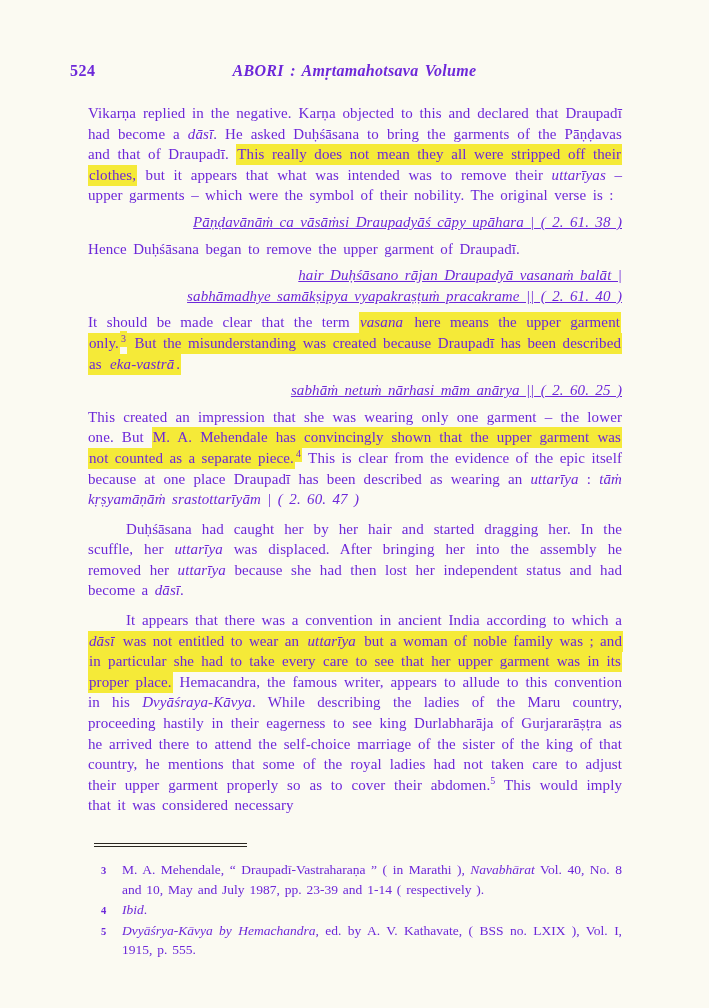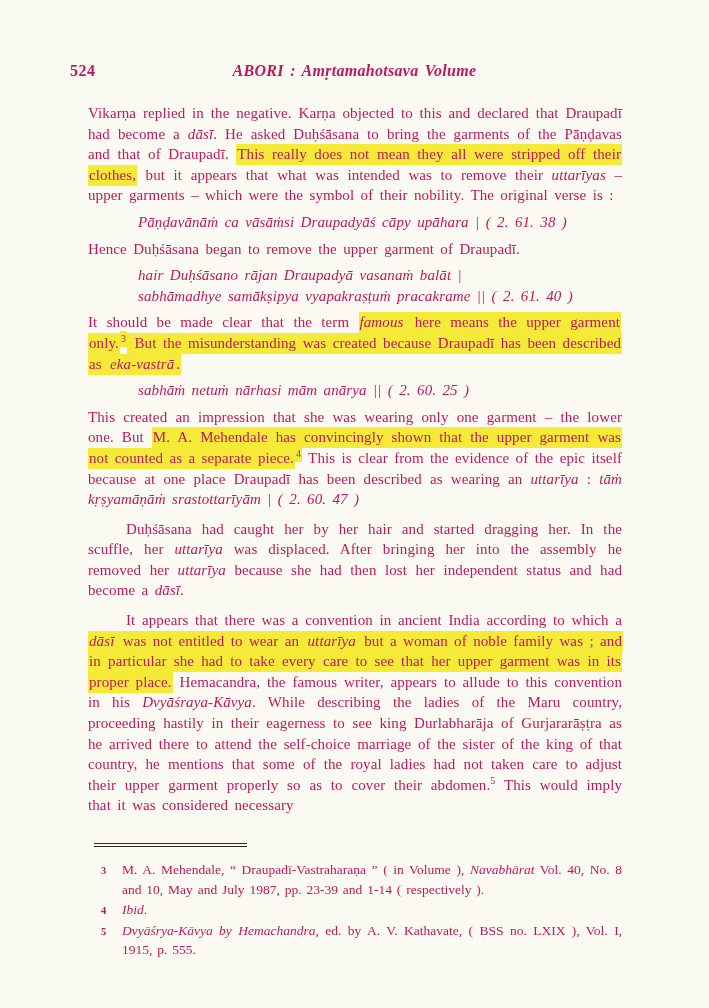--- a/index.html
+++ b/index.html
@@ -1,21 +1,21 @@
 <!DOCTYPE html>
 <html><head>
 <meta charset="utf-8">
 <style>
   html,body{margin:0;padding:0;background:#e8e8e2;}
   .page{
     position:relative;
     width:709px;height:1008px;
     background:#fbfaf2;
     font-family:"Liberation Serif","DejaVu Serif",serif;
-    color:#be185d;
+    color:#6d28d9;
     overflow:hidden;
     box-shadow:0 0 4px rgba(0,0,0,.25);
   }
   .header{position:absolute;top:62px;left:0;right:0;height:22px;}
   .page-number{
     position:absolute;left:70px;top:0;
     font-size:16px;font-weight:bold;letter-spacing:.5px;
   }
   .header-title{
     text-align:center;
@@ -24,21 +24,21 @@
     word-spacing:2px;
   }
   .page-body{
     position:absolute;left:88px;top:103px;width:534px;
     font-size:15px;line-height:20.6px;
     text-align:justify;
     word-spacing:2.5px;letter-spacing:.1px;
   }
   .para{margin:0;}
   .para.indent{text-indent:38px;margin-top:9px;font-family:Liberation Serif, serif;}
-  .verse{margin:6px 0 6px 50px;font-style:italic;text-align:left;}
+  .verse{margin:6px 0 6px 50px;font-style:italic;text-align:right;text-decoration:underline;}
   .verse-line{white-space:nowrap;}
   .it{font-style:italic;}
   .hl{
     background:#f5ea38;
     padding:2px 1px 3px 1px;
     box-decoration-break:clone;
     -webkit-box-decoration-break:clone;
   }
   .sup{vertical-align:super;font-size:10px;line-height:0;}
   .footnotes{
@@ -65,30 +65,30 @@
   <div class="page-body">
       <p class="para"><span>Vikarṇa replied in the negative.  Karṇa objected to this and declared that Draupadī had become a </span><span class="it">dāsī</span><span>.  He asked Duḥśāsana to bring the garments of the Pāṇḍavas and that of Draupadī.  </span><span class="hl">This really does not mean they all were stripped off their clothes,</span><span> but it appears that what was intended was to remove their </span><span class="it">uttarīyas</span><span> – upper garments – which were the symbol of their nobility.   The original verse is :</span></p>
       <div class="verse">
         <div class="verse-line"><span class="it">Pāṇḍavānāṁ ca vāsāṁsi Draupadyāś cāpy upāhara | ( 2. 61. 38 )</span></div>
       </div>
       <p class="para"><span>Hence Duḥśāsana began to remove the upper garment of Draupadī.</span></p>
       <div class="verse">
         <div class="verse-line"><span class="it">hair Duḥśāsano rājan Draupadyā vasanaṁ balāt |</span></div>
         <div class="verse-line"><span class="it">sabhāmadhye samākṣipya vyapakraṣṭuṁ pracakrame || ( 2. 61. 40 )</span></div>
       </div>
-      <p class="para"><span>It should be made clear that the term </span><span class="it hl">famous</span><span class="hl"> here means the upper garment only.</span><span class="hl sup">3</span><span class="hl">   But the misunderstanding was created because Draupadī has been described as </span><span class="it hl">eka-vastrā</span><span class="hl">.</span></p>
+      <p class="para"><span>It should be made clear that the term </span><span class="it hl">vasana</span><span class="hl"> here means the upper garment only.</span><span class="hl sup">3</span><span class="hl">   But the misunderstanding was created because Draupadī has been described as </span><span class="it hl">eka-vastrā</span><span class="hl">.</span></p>
       <div class="verse">
         <div class="verse-line"><span class="it">sabhāṁ netuṁ nārhasi mām anārya || ( 2. 60. 25 )</span></div>
       </div>
       <p class="para"><span>This created an impression that she was wearing only one garment – the lower one.   But </span><span class="hl">M. A. Mehendale has convincingly shown that the upper garment was not counted as a separate piece.</span><span class="hl sup">4</span><span>    This is clear from the evidence of the epic itself because at one place Draupadī has been described as wearing an </span><span class="it">uttarīya</span><span> : </span><span class="it">tāṁ kṛṣyamāṇāṁ srastottarīyām | ( 2. 60. 47 )</span></p>
       <p class="para indent"><span>Duḥśāsana had caught her by her hair and started dragging her.   In the scuffle, her </span><span class="it">uttarīya</span><span> was displaced.   After bringing her into the assembly he removed her </span><span class="it">uttarīya</span><span> because she had then lost her independent status and had become a </span><span class="it">dāsī</span><span>.</span></p>
       <p class="para indent"><span>It appears that there was a convention in ancient India according to which a </span><span class="it hl">dāsī</span><span class="hl"> was not entitled to wear an </span><span class="it hl">uttarīya</span><span class="hl"> but a woman of noble family was ; and in particular she had to take every care to see that her upper garment was in its proper place.</span><span>   Hemacandra, the famous writer, appears to allude to this convention in his </span><span class="it">Dvyāśraya-Kāvya</span><span>.   While describing the ladies of the Maru country, proceeding hastily in their eagerness to see king Durlabharāja of Gurjararāṣṭra as he arrived there to attend the self-choice marriage of the sister of the king of that country, he mentions that some of the royal ladies had not taken care to adjust their upper garment properly so as to cover their abdomen.</span><span class="sup">5</span><span> This would imply that it was considered necessary</span></p>
     </div>
 
   <div class="footnotes">
     <div class="fn-rule"></div>
     <div id="fn-list">
-        <div class="footnote"><span class="fn-marker">3</span><span>M. A. Mehendale, “ Draupadī-Vastraharaṇa ” ( in Volume ), </span><span class="it">Navabhārat</span><span> Vol. 40, No. 8 and 10, May and July 1987, pp. 23-39 and 1-14 ( respectively ).</span></div>
+        <div class="footnote"><span class="fn-marker">3</span><span>M. A. Mehendale, “ Draupadī-Vastraharaṇa ” ( in Marathi ), </span><span class="it">Navabhārat</span><span> Vol. 40, No. 8 and 10, May and July 1987, pp. 23-39 and 1-14 ( respectively ).</span></div>
         <div class="footnote"><span class="fn-marker">4</span><span class="it">Ibid</span><span>.</span></div>
         <div class="footnote"><span class="fn-marker">5</span><span class="it">Dvyāśrya-Kāvya by Hemachandra</span><span>, ed. by A. V. Kathavate, ( BSS no. LXIX ), Vol. I, 1915, p. 555.</span></div>
       </div>
   </div>
 </div>
 
 </body></html>

